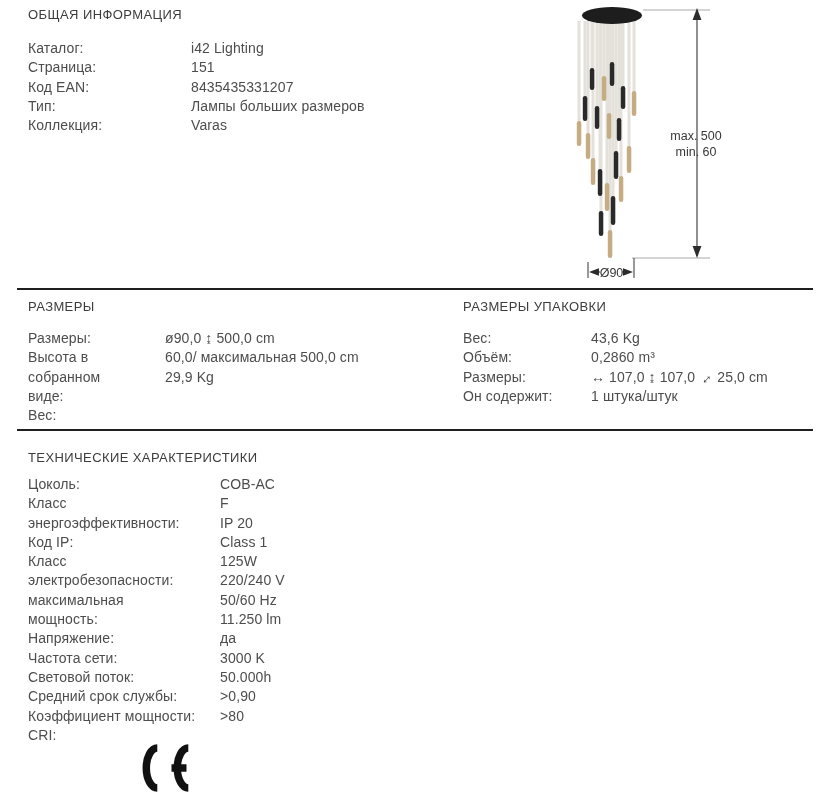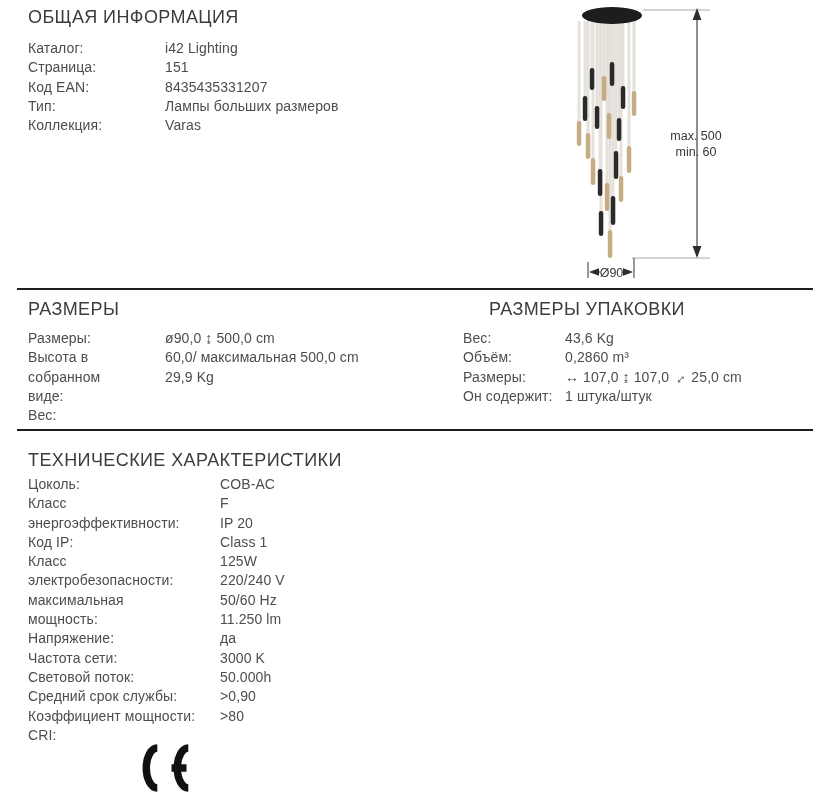--- a/index.html
+++ b/index.html
@@ -1,23 +1,23 @@
 <!DOCTYPE html>
 <html><head>
 <meta charset="utf-8">
 <style>
   html,body{margin:0;padding:0;}
   body{
     width:833px;height:800px;background:#ffffff;position:relative;overflow:hidden;
     font-family:"Liberation Sans","DejaVu Sans",sans-serif;color:#4d4d4d;
   }
   .abs{position:absolute;}
-  .sec-title{font-size:18px;color:#3c3c3c;letter-spacing:.4px;white-space:nowrap;font-weight:400;}
+  .sec-title{font-size:13px;color:#3c3c3c;letter-spacing:.4px;white-space:nowrap;font-weight:400;}
   .line{line-height:19.3px;font-size:14px;letter-spacing:.1px;white-space:nowrap;}
-  .kv{display:flex;}
+  .kv{display:flex;gap:26px;}
   .kv .lbl{flex:0 0 auto;}
   .gi .lbl{width:137px;}
   .pk .lbl{width:102px;}
   .rule{position:absolute;left:17px;width:796px;height:2px;background:#1f1f1f;}
   .diag{display:inline-block;transform:rotate(-45deg);transform-origin:50% 55%;}
   .ce-wrap{position:absolute;left:137px;top:742px;width:62px;height:52px;background:#ffffff;z-index:5;}
   svg text{font-family:"Liberation Sans","DejaVu Sans",sans-serif;}
 </style>
 </head>
 <body>
@@ -129,21 +129,21 @@
   <div class="line">собранном</div>
   <div class="line">виде:</div>
   <div class="line">Вес:</div>
 </div>
 <div class="abs" style="left:165px;top:329px;">
   <div class="line">ø90,0 ↨ 500,0 cm</div>
   <div class="line">60,0/ максимальная 500,0 cm</div>
   <div class="line">29,9 Kg</div>
 </div>
 
-<div class="abs sec-title" style="left:489px;top:299px;">РАЗМЕРЫ УПАКОВКИ</div>
+<div class="abs sec-title" style="left:463px;top:299px;">РАЗМЕРЫ УПАКОВКИ</div>
 <div class="abs pk" style="left:463px;top:329px;">
   <div class="kv line">
       <span class="lbl">Вес:</span>
       <span>43,6 Kg</span>
     </div>
   <div class="kv line">
       <span class="lbl">Объём:</span>
       <span>0,2860 m³</span>
     </div>
   <div class="kv line">

